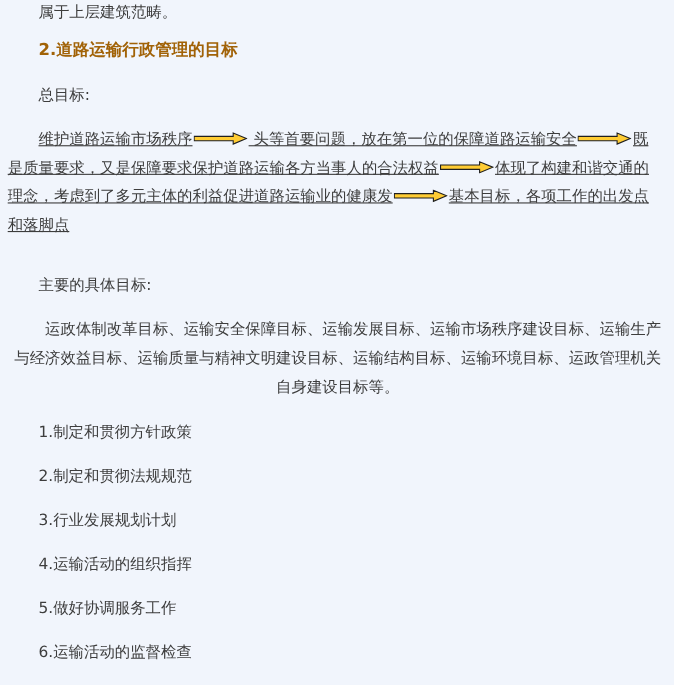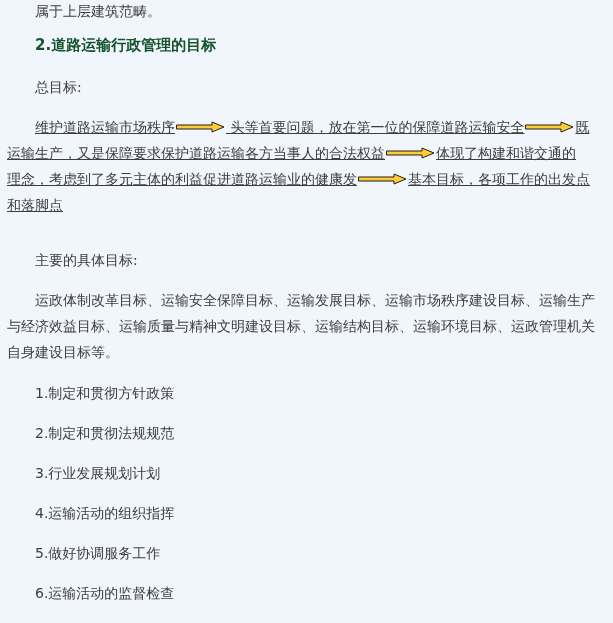--- a/index.html
+++ b/index.html
@@ -24,29 +24,29 @@
   .intro {
     line-height: 24px;
     font-family: Liberation Mono, monospace;
   }
   .indent {
     text-indent: 28px;
   }
   .heading {
     font-size: 15px;
     font-weight: bold;
-    color: #14532d;
+    color: #a16207;
     line-height: 26px;
     text-indent: 28px;
   }
   .h2 { margin-top: 8px; }
   .label-total { margin-top: 16px; }
   .goal-para { margin-top: 14px; text-decoration: underline; }
   .label-specific { margin-top: 29px; }
-  .spec-para { margin-top: 14px; }
+  .spec-para { margin-top: 14px; text-align: center; }
   .h3 { margin-top: 9px; }
   .content-list { margin-top: 15px; }
   .line {
     line-height: 26px;
     white-space: nowrap;
   }
   .list-item {
     line-height: 26px;
     margin-bottom: 14px;
     text-indent: 28px;
@@ -67,21 +67,21 @@
   <div class="heading h2">2.道路运输行政管理的目标</div>
 
   <div class="block indent label-total">总目标:</div>
 
   <div class="goal-para" id="goal-lines">
       <div class="line indent"><span>维护道路运输市场秩序</span><svg width="49" height="12" viewBox="0 0 49 12" class="arrow-icon">
           <polygon points="0.5,4 36,4 36,1 48,6 36,11 36,8 0.5,8" fill="#FFCC33" stroke="#1F1F1F" stroke-width="1"></polygon>
         </svg><span> 头等首要问题，放在第一位的保障道路运输安全</span><svg width="49" height="12" viewBox="0 0 49 12" class="arrow-icon">
           <polygon points="0.5,4 36,4 36,1 48,6 36,11 36,8 0.5,8" fill="#FFCC33" stroke="#1F1F1F" stroke-width="1"></polygon>
         </svg><span>既</span></div>
-      <div class="line"><span>运输生产，又是保障要求保护道路运输各方当事人的合法权益</span><svg width="49" height="12" viewBox="0 0 49 12" class="arrow-icon">
+      <div class="line"><span>是质量要求，又是保障要求保护道路运输各方当事人的合法权益</span><svg width="49" height="12" viewBox="0 0 49 12" class="arrow-icon">
           <polygon points="0.5,4 36,4 36,1 48,6 36,11 36,8 0.5,8" fill="#FFCC33" stroke="#1F1F1F" stroke-width="1"></polygon>
         </svg><span>体现了构建和谐交通的</span></div>
       <div class="line"><span>理念，考虑到了多元主体的利益促进道路运输业的健康发</span><svg width="49" height="12" viewBox="0 0 49 12" class="arrow-icon">
           <polygon points="0.5,4 36,4 36,1 48,6 36,11 36,8 0.5,8" fill="#FFCC33" stroke="#1F1F1F" stroke-width="1"></polygon>
         </svg><span>基本目标，各项工作的出发点</span></div>
       <div class="line"><span>和落脚点</span></div>
     </div>
 
   <div class="block indent label-specific">主要的具体目标:</div>
 

